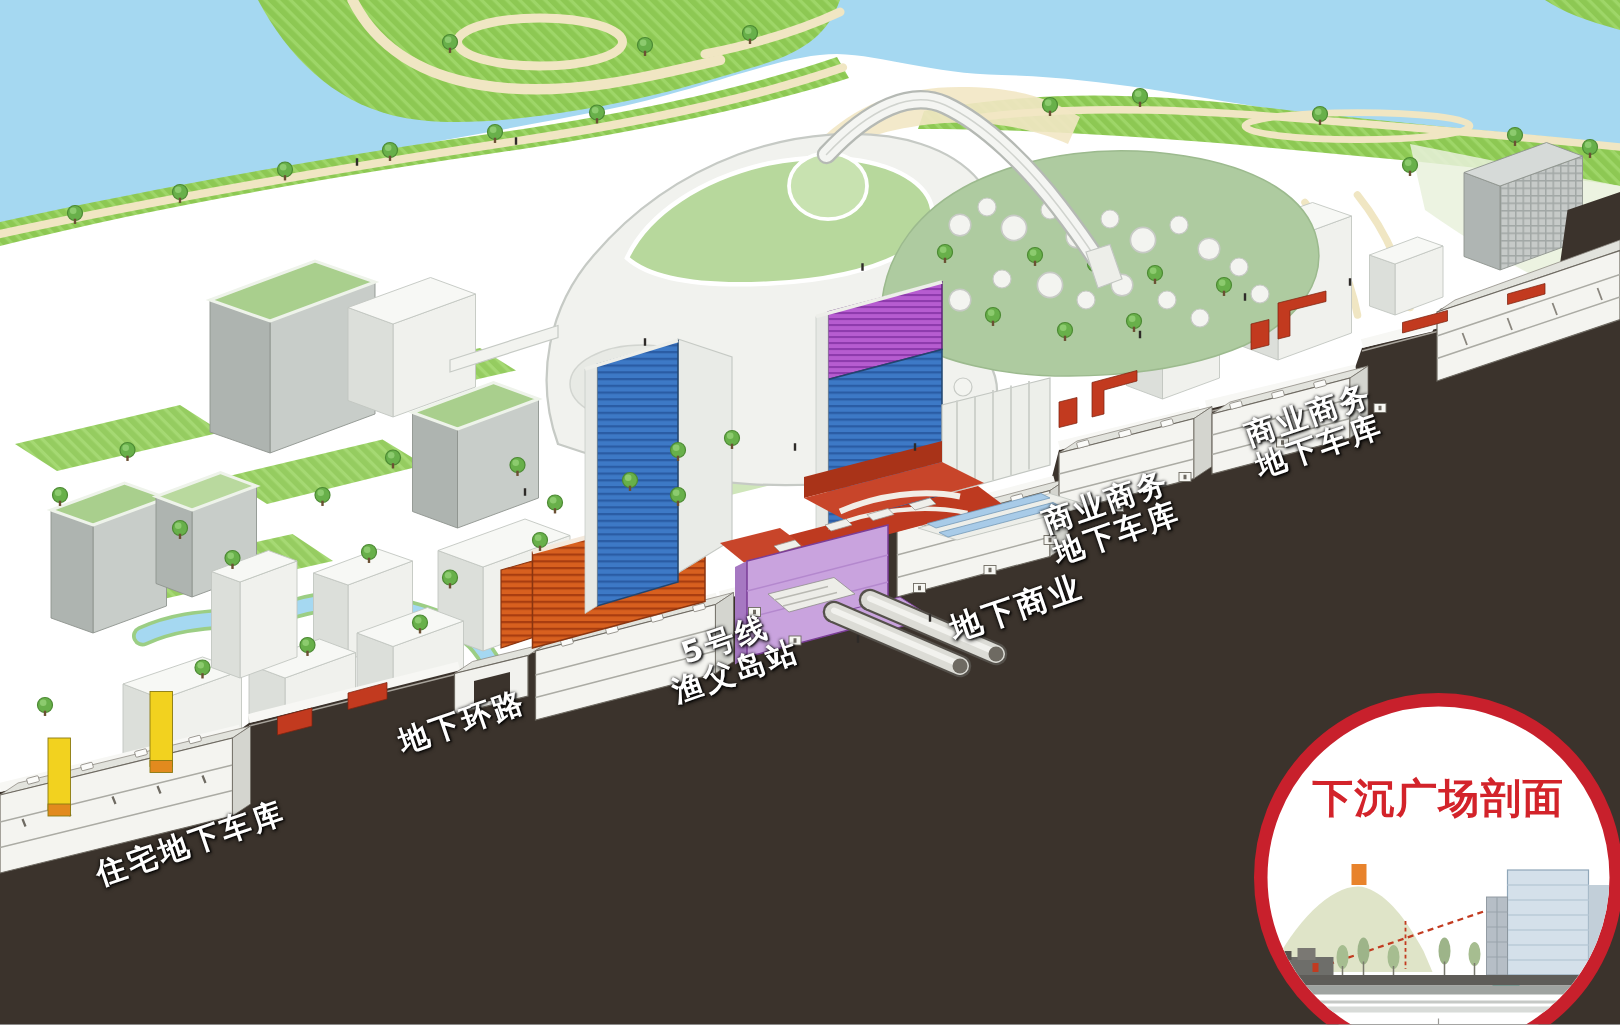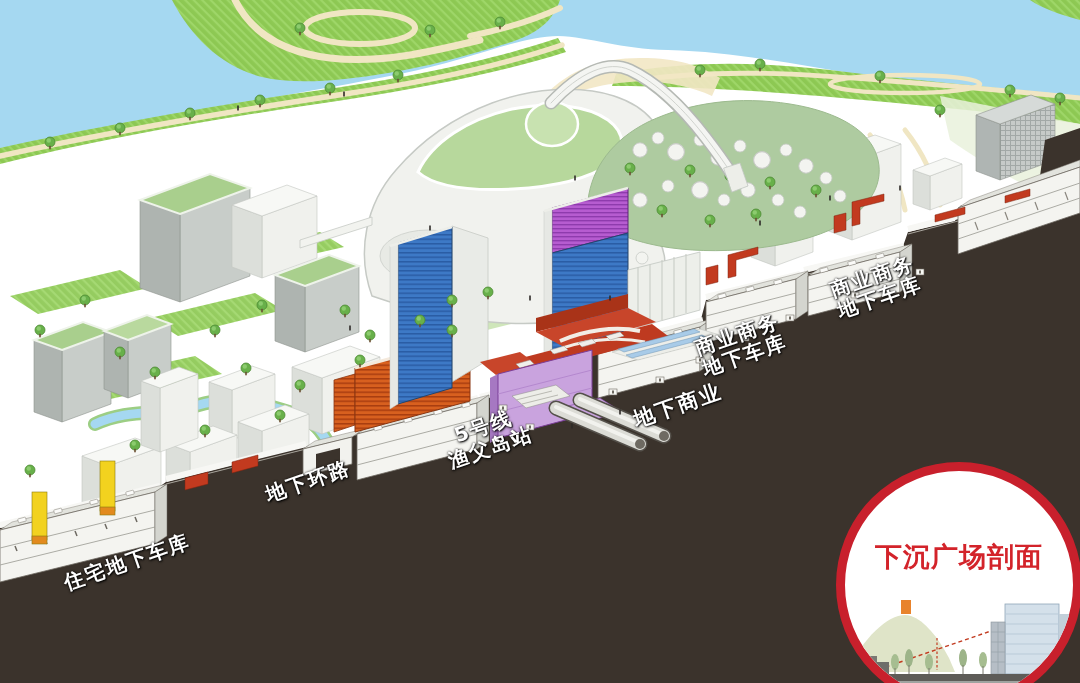--- a/index.html
+++ b/index.html
@@ -11,21 +11,21 @@
           text-shadow:0 1px 3px rgba(0,0,0,.9),0 0 2px rgba(0,0,0,.6),1px 1px 1px rgba(0,0,0,.6);}
   .slabel span{display:block;}
   .l1{left:127px;top:562px;font-size:20px;}
   .l2{left:308px;top:481px;font-size:20px;}
   .l3{left:487px;top:437px;font-size:20px;}
   .l4{left:678px;top:406px;font-size:21px;}
   .l5{left:741px;top:345px;font-size:20px;}
   .l6{left:876px;top:287px;font-size:20px;}
   .inset{position:absolute;left:836px;top:462px;width:246px;height:246px;border-radius:50%;
          border:9px solid #C8202C;background:#fff;box-sizing:border-box;overflow:hidden;}
-  .inset-title{margin-top:72px;text-align:center;color:#D3232A;font-size:27px;font-weight:800;
+  .inset-title{margin-top:48px;text-align:center;color:#D3232A;font-size:27px;font-weight:800;
                letter-spacing:1px;line-height:1;}
   .inset svg{display:block;margin:4px auto 0 auto;}
 </style>
 </head>
 <body>
 
 <div class="stage">
 
 <svg class="scene" width="1080" height="683" viewBox="0 0 1080 683">
   <defs>

